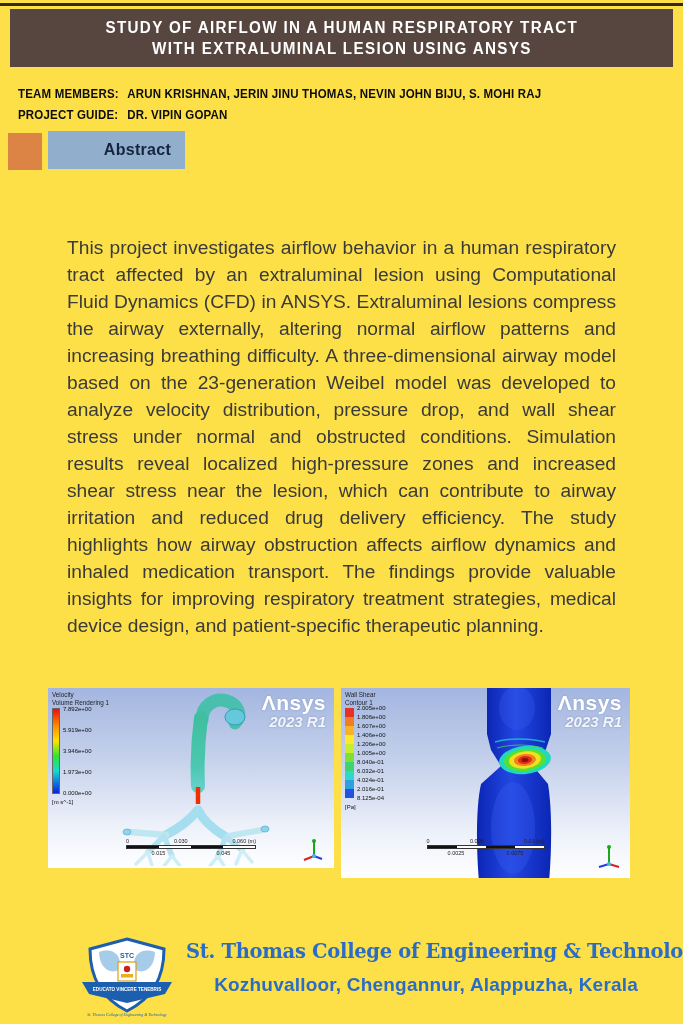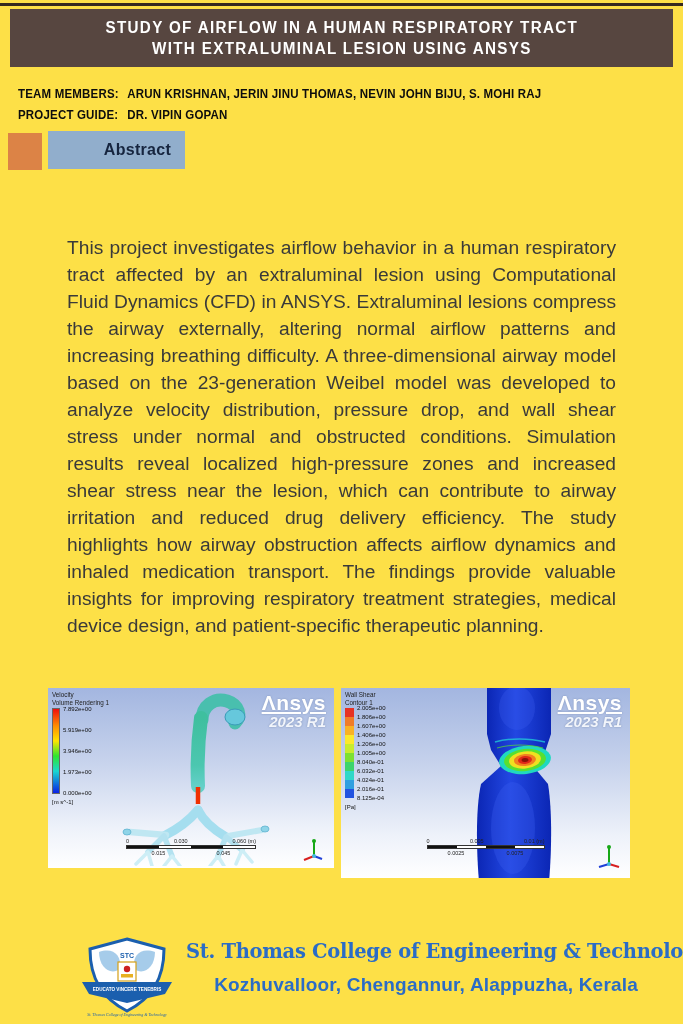--- a/index.html
+++ b/index.html
@@ -43,21 +43,21 @@
   .legend-unit { font-size:6px; margin-top:3px; color:#111; }
 
   .ws-body { display:flex; margin-top:2px; }
   .ws-blocks { display:flex; flex-direction:column; }
   .ws-block { width:9px; height:9px; }
   .ws-ticks { display:flex; flex-direction:column; justify-content:space-between;
               height:96px; margin-left:3px; margin-top:-3px; }
 
   .ansys { position:absolute; top:4px; right:8px; text-align:right; z-index:3; }
   .ansys-name { color:#ffffff; font-size:21px; font-weight:700; letter-spacing:0.5px; line-height:22px;
-                text-shadow:0 0 2px rgba(60,80,120,0.35);text-decoration:underline; }
+                text-shadow:0 0 2px rgba(60,80,120,0.35); }
   .ansys-ver { color:#f2f5fb; font-size:15px; font-weight:700; margin-top:-1px;
                text-shadow:0 0 2px rgba(60,80,120,0.45);font-style:italic; }
 
   .fig-svg { position:absolute; z-index:1; }
 
   .ruler { position:absolute; left:50%; transform:translateX(-50%); bottom:12px; width:130px; z-index:2; }
   .fig-right .ruler { bottom:22px; width:118px; }
   .ruler-row { display:flex; justify-content:space-between; font-size:5.5px; color:#222; line-height:6px; }
   .ruler-bar { display:flex; height:4px; border:0.5px solid #333; margin:1px 0; background:#fff; }
   .ruler-bar span { flex:1; }

